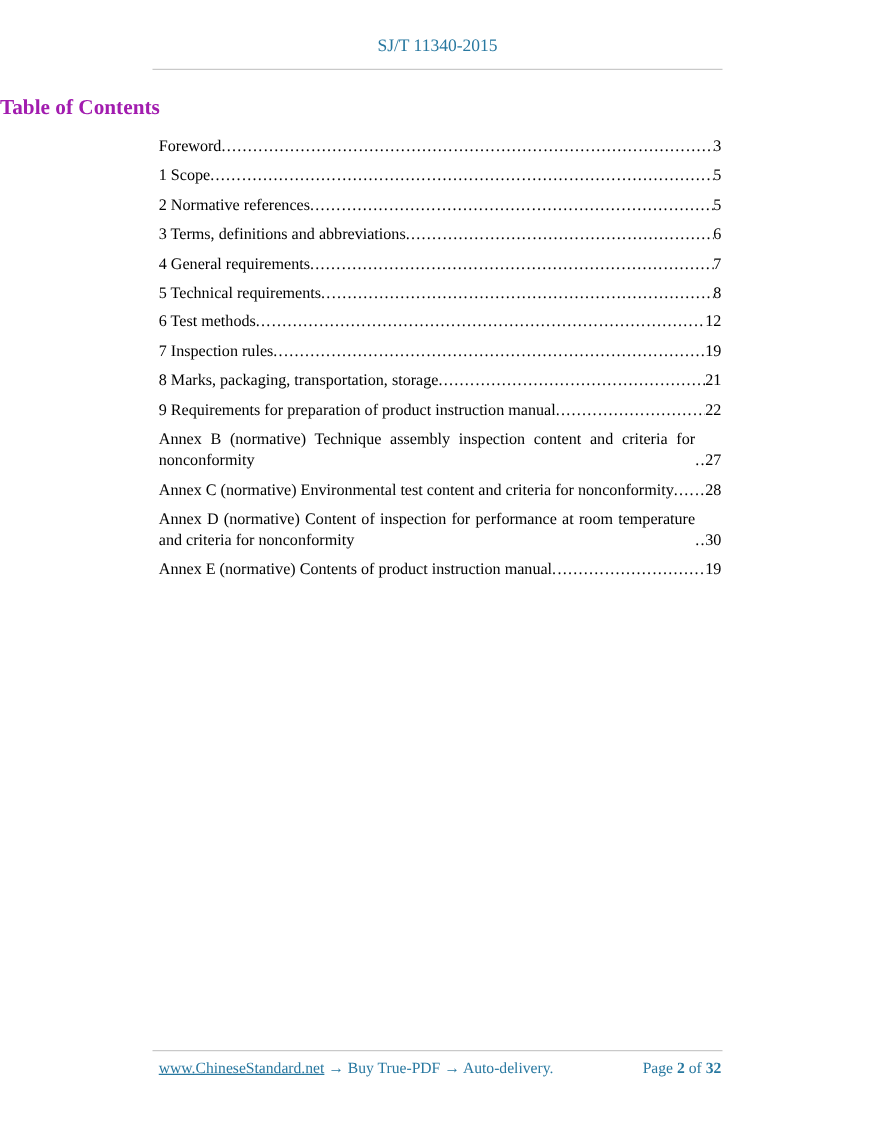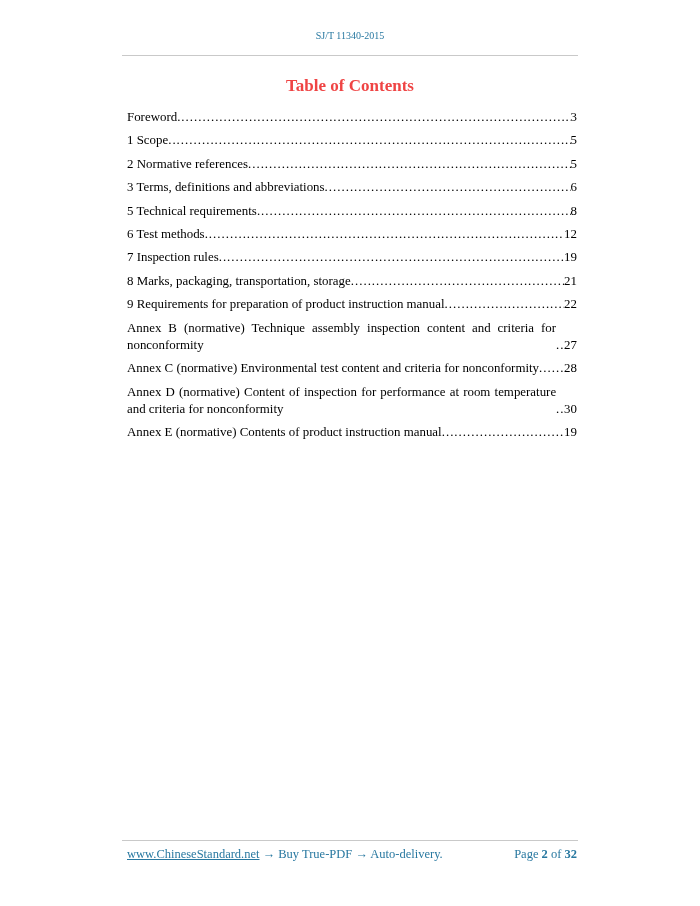--- a/index.html
+++ b/index.html
@@ -15,39 +15,38 @@
     inset: 0;
     background: #ffffff;
   }
   .header-text {
     position: absolute;
     top: 30px;
     left: 122px;
     width: 456px;
     text-align: center;
     color: #2878a0;
-    font-size: 10px;
+    font-size: 14px;
   }
   .rule {
     position: absolute;
     left: 122px;
     width: 456px;
     border-top: 1px solid #c9c9c9;
   }
   .rule.header-rule { top: 55px; }
   .rule.footer-rule { top: 840px; }
   .doc-title {
     position: absolute;
     top: 76px;
     left: 0;
     width: 100%;
-    text-align: center;
     font-weight: bold;
     font-size: 17px;
-    color: #ef4444;
+    color: #a21caf;
   }
   .toc {
     position: absolute;
     top: 109px;
     left: 127px;
     width: 450px;
   }
   .toc-row {
     display: flex;
     align-items: flex-end;
@@ -122,20 +121,25 @@
         <span class="toc-dots"></span>
         <span class="toc-page">5</span>
       </div>
 
       <div class="toc-row">
         <span class="toc-title">3 Terms, definitions and abbreviations</span>
         <span class="toc-dots"></span>
         <span class="toc-page">6</span>
       </div>
 
+      <div class="toc-row">
+        <span class="toc-title">4 General requirements</span>
+        <span class="toc-dots"></span>
+        <span class="toc-page">7</span>
+      </div>
 
       <div class="toc-row">
         <span class="toc-title">5 Technical requirements</span>
         <span class="toc-dots"></span>
         <span class="toc-page">8</span>
       </div>
 
       <div class="toc-row">
         <span class="toc-title">6 Test methods</span>
         <span class="toc-dots"></span>

